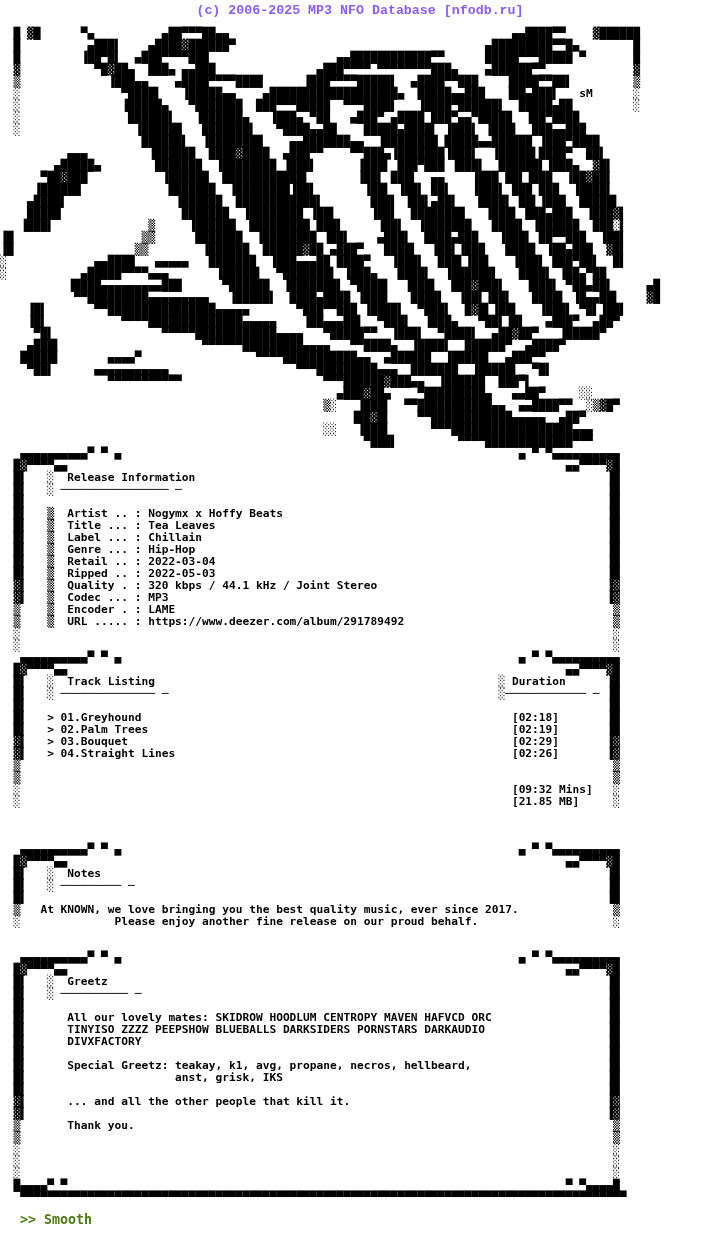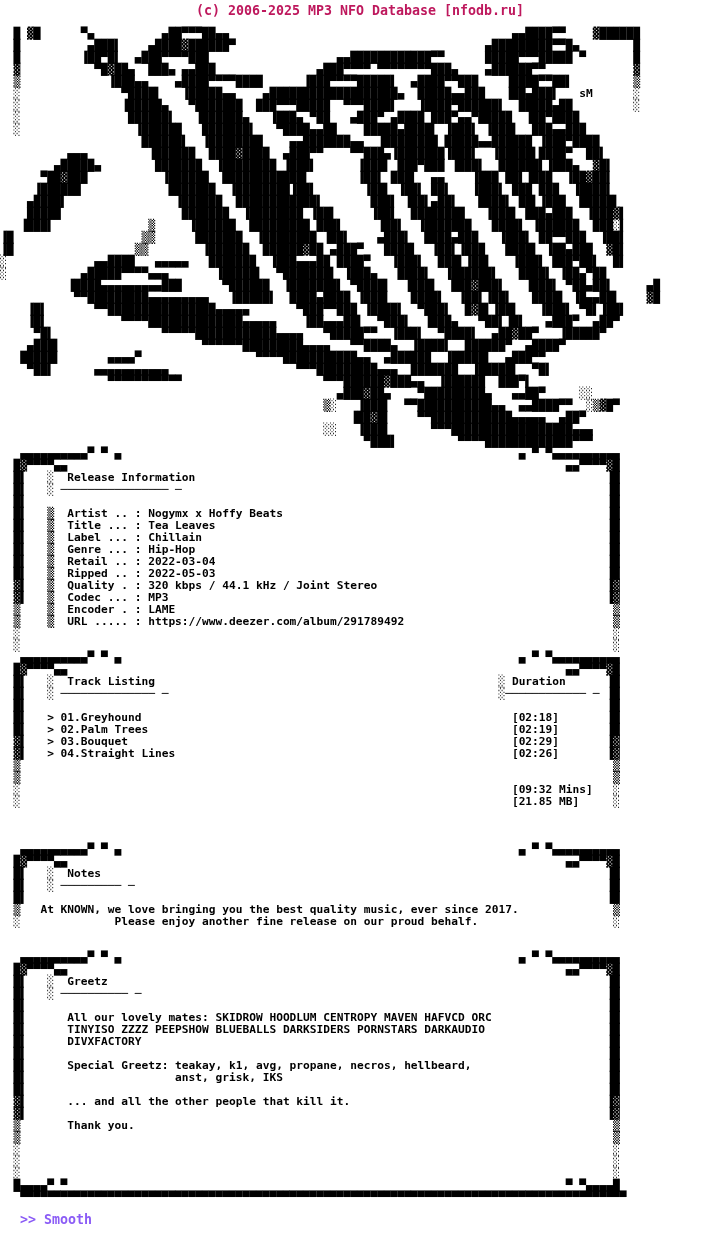--- a/index.html
+++ b/index.html
@@ -13,29 +13,29 @@
     margin:0;padding:0;white-space:pre;color:#000;
     font-family:"DejaVu Sans Mono",monospace;font-weight:bold;
     font-size:11.2px;line-height:12px;
   }
   .spacer-3{height:36px;}
   .spacer-2{height:24px;}
   .footer{
     box-sizing:border-box;height:44px;padding:9px 93px 0 20px;
     display:flex;justify-content:space-between;
     font-family:"DejaVu Sans Mono",monospace;font-weight:bold;
-    font-size:13.3px;line-height:14px;color:#8b5cf6;white-space:pre;gap:12px;
+    font-size:13.3px;line-height:14px;color:#4d7c0f;white-space:pre;gap:12px;
   }
 </style>
 </head>
 <body style="background: rgb(255, 255, 255);">
 
 <div class="page">
 
-  <div class="watermark" style="color: #be185d;">(c) 2006-2025 MP3 NFO Database [nfodb.ru]</div>
+  <div class="watermark" style="color: #8b5cf6; font-family: Liberation Mono, monospace;">(c) 2006-2025 MP3 NFO Database [nfodb.ru]</div>
 
   <pre class="nfo" id="seg-logo">  █ ▓█      ▀▄          ▄██▀▀▀██▄▄                                          ▄▄████▀▀    ▓██████         
   █          ▄███▌    ▄████▓██████▀                                     ▄█████████▀▀█▄        █         
   █         ▐██▀█▌  ▄███▀▀▀▀███                   ▄▄████████████▀▀      █████▀▀▀█████ ▀       █         
   ▓           ▀█▓██▄  ███▄ ▄▄███               ▄███▀▀▀▀ ▀▀▀▀▀▀▀▀███▄    ▄██████▀▀             ▓         
   ▒             ▐███▄▄    ▄████▀▀▀▀████      ▐███▀▀▀▀█████▌  ▄████▀▀███    ▐████▀▀██▌         ▒         
   ░               ▀████▌   ▐█████▄▄    ▄███████████████████▄  █████▄▄███   ▐██▄███▌   sM      ░         
   ░               ▐█████▄   ▀███████  ███▀▀▀█████  ▀▀▀████▌   ▐████▀██████▌  █████▄██         ░         
   ░                ██████▌   ▐██████▄   ▐███▄ ▀██   ▄███▀ ▄████ ███▀▄▄▀█████  ▐██▀████                  
   ░                 ▐██████   ███████▌   ▀████▄▄██    █████▄████▌ ▐███▌ ▐███▌  ███▄▄███                 

